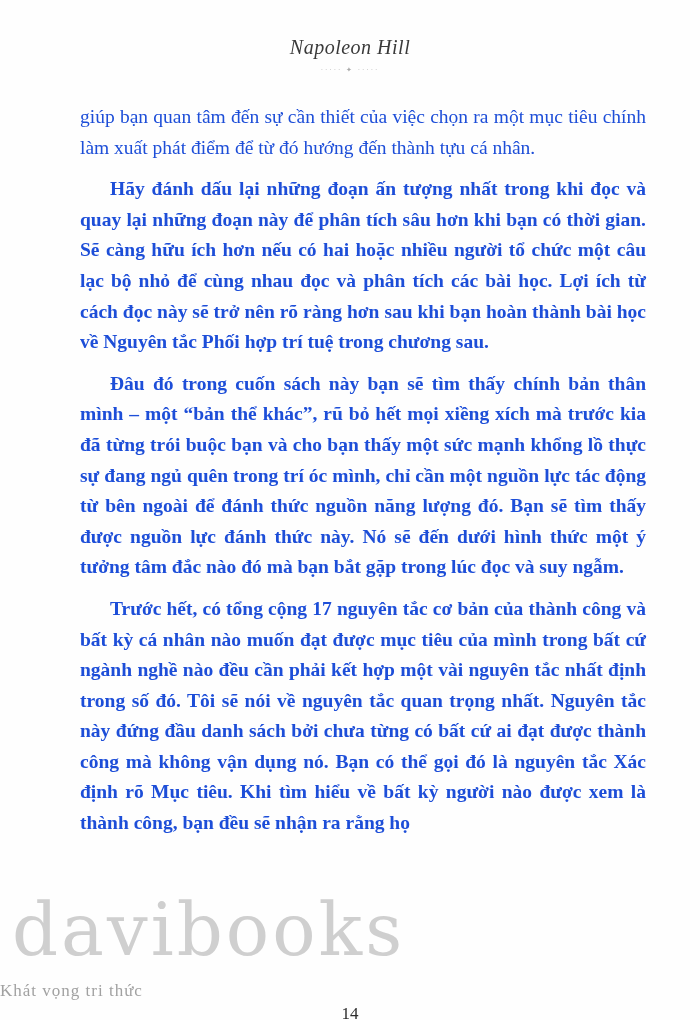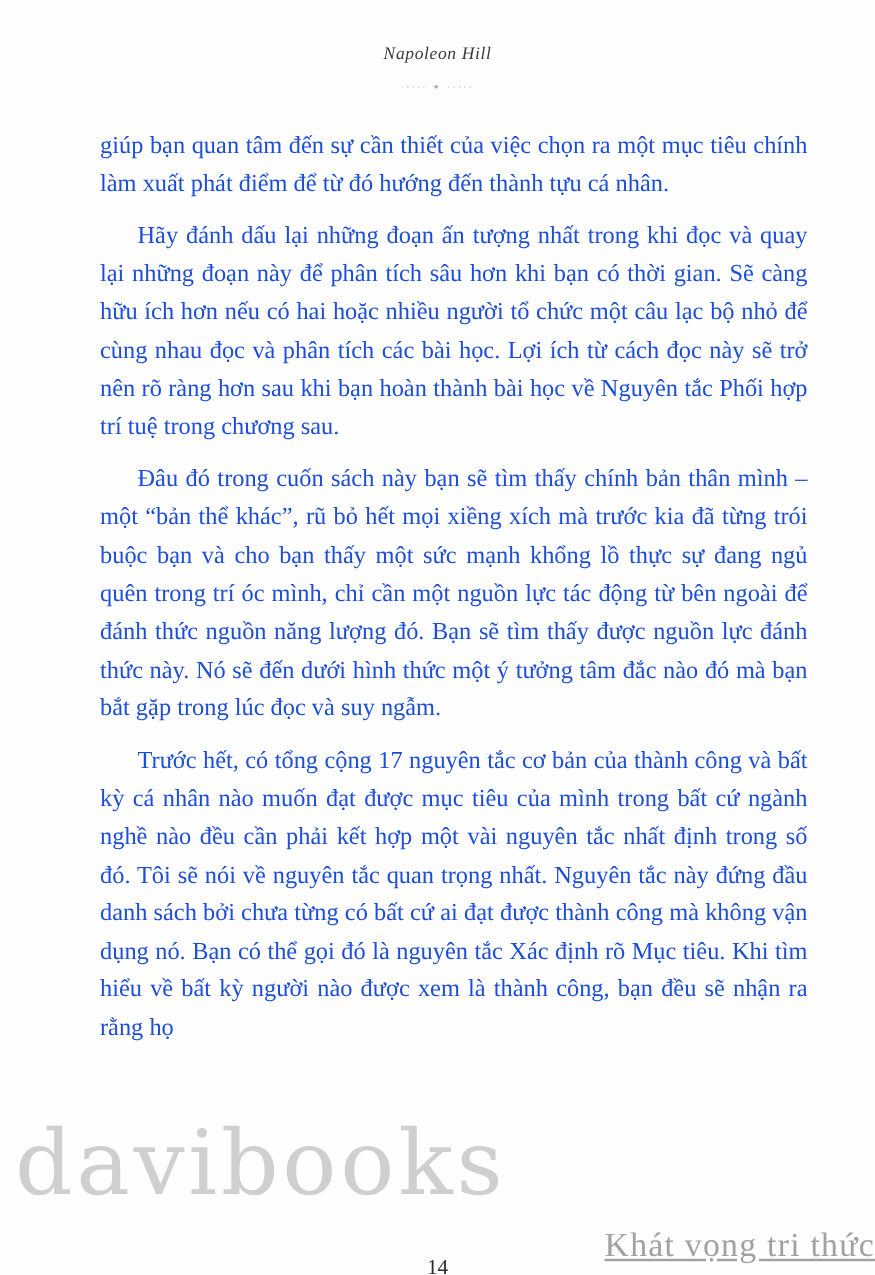--- a/index.html
+++ b/index.html
@@ -19,21 +19,21 @@
     inset: 0;
     background: #fefefe;
   }
   .running-header {
     position: absolute;
     top: 36px;
     left: 0;
     width: 100%;
     text-align: center;
     font-style: italic;
-    font-size: 14px;
+    font-size: 20px;
     color: #3a3a3a;
     letter-spacing: 0.5px;
   }
   .ornament {
     position: absolute;
     top: 66px;
     left: 0;
     width: 100%;
     text-align: center;
     font-size: 7px;
@@ -48,20 +48,21 @@
     font-size: 19.5px;
     line-height: 30.6px;
     color: #1d4ed8;
     text-align: justify;
   }
   .body-text p {
     margin: 0 0 11px 0;
   }
   .body-text p.indent {
     text-indent: 30px;
+    font-weight: bold;
   }
   .watermark {
     position: absolute;
     top: 888px;
     left: 12px;
     width: 100%;
     text-align: left;
     font-family: "DejaVu Serif", serif;
     font-size: 72px;
     color: rgba(150, 150, 150, 0.45);
@@ -76,25 +77,24 @@
     text-align: center;
     font-size: 17px;
     color: #2c2c2c;
     margin-top: 44px;
   }
   .publisher-mark {
     position: absolute;
     top: 981px;
     left: 0;
     width: 100%;
-    text-align: right;
-    font-size: 27px;
+    text-align: left;
+    font-size: 17px;
     color: rgba(110, 110, 110, 0.65);
     letter-spacing: 1px;
-    text-decoration: underline;
   }
 </style>
 </head>
 <body>
 
 <div class="page">
 
   <div class="running-header">Napoleon Hill</div>
 
   <div class="ornament">·····  ✦  ·····</div>

